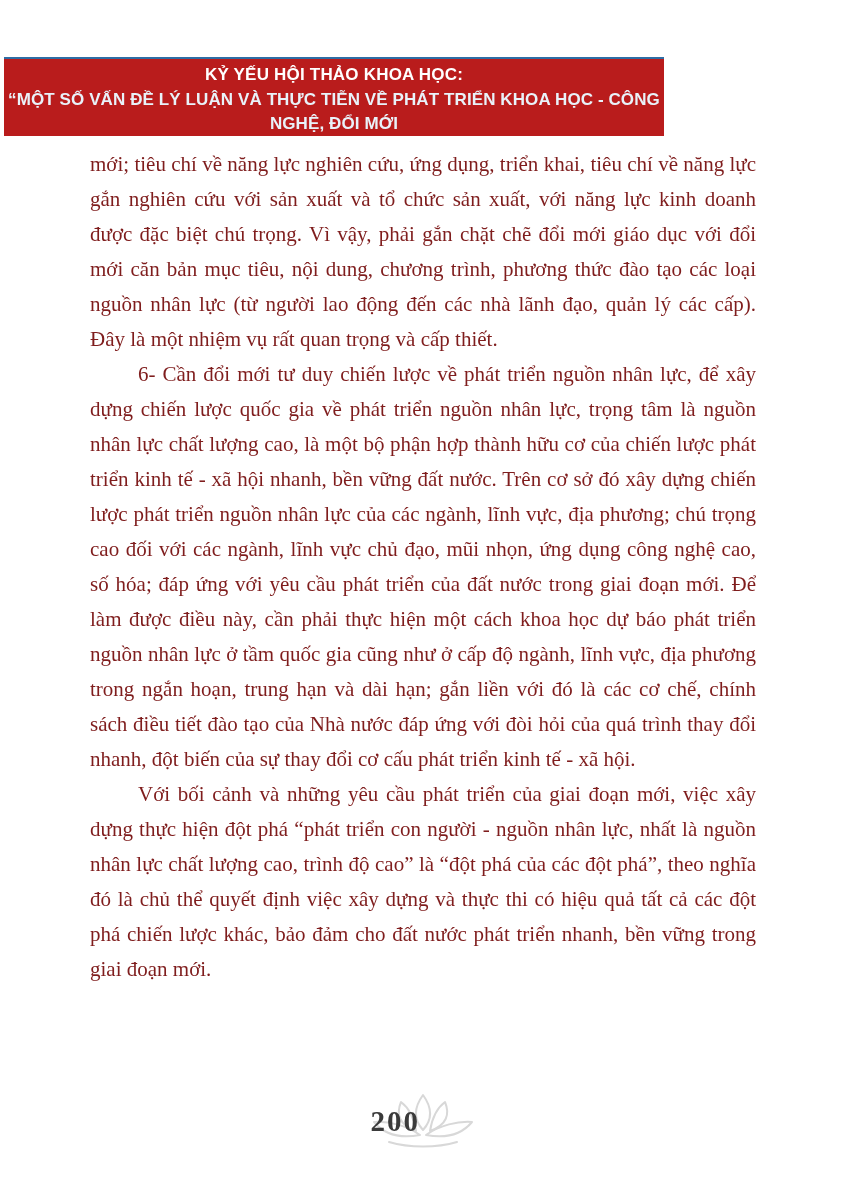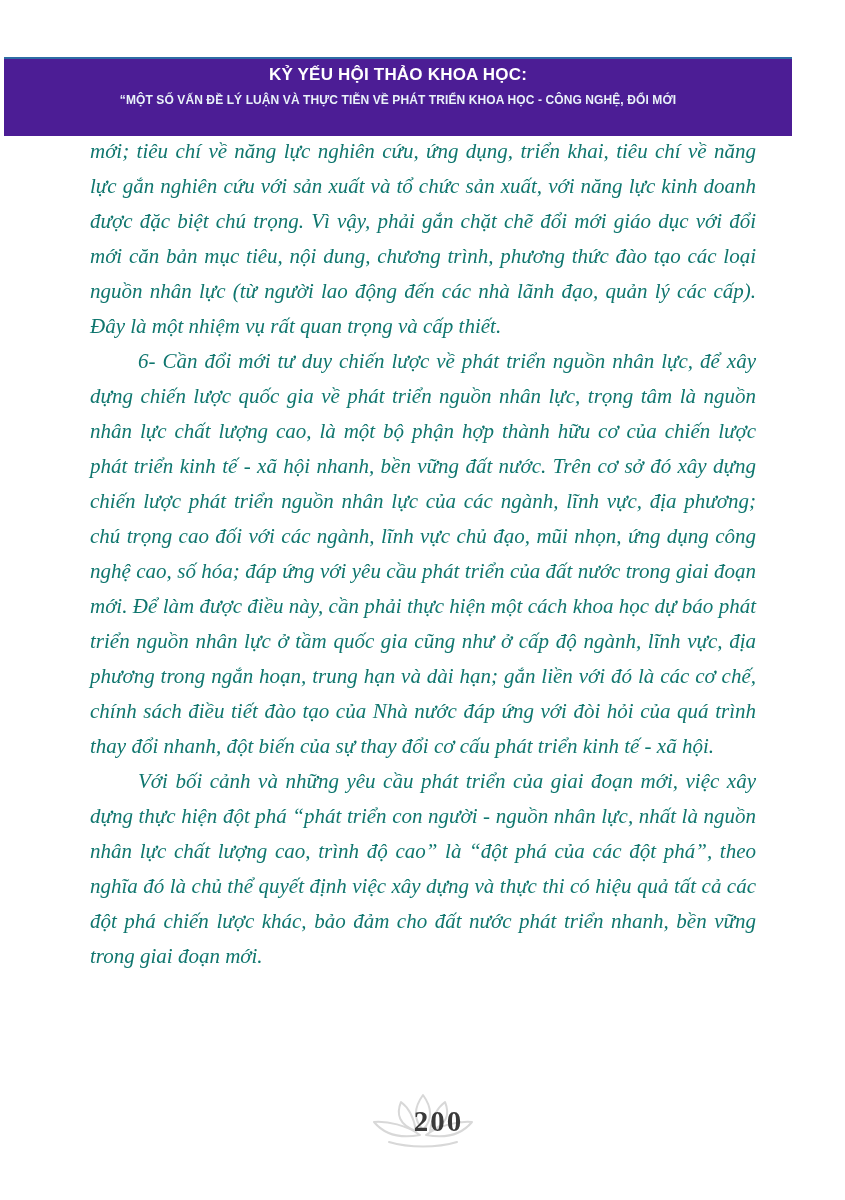--- a/index.html
+++ b/index.html
@@ -7,50 +7,49 @@
     width: 845px; height: 1200px;
     position: relative;
     overflow: hidden;
     font-family: "Liberation Serif", "DejaVu Serif", serif;
   }
 
   
   .banner {
     position: absolute;
     left: 4px; top: 57px;
-    width: 788px; height: 79px;
-    background: #4c1d95;
+    width: 660px; height: 79px;
+    background: #b91c1c;
     border-top: 2px solid #2e6da5;
     box-sizing: border-box;
     text-align: center;
     font-family: "Liberation Sans", "DejaVu Sans", sans-serif;
   }
   .banner .series-title {
     margin-top: 6px;
     font-size: 17px;
     font-weight: 700;
     letter-spacing: 0.2px;
     color: #ffffff;
   }
   .banner .conf-line {
-    font-size: 12px;
+    font-size: 17px;
     font-weight: 700;
     letter-spacing: 0.1px;
     line-height: 24px;
     color: #e9f2f9;
   }
   .banner .conf-line.first { margin-top: 3px; }
 
   
   .page-body {
     position: absolute;
-    left: 90px; top: 134px;
+    left: 90px; top: 147px;
     width: 666px;
-    color: #0f766e;
-    font-style: italic;
+    color: #7f1d1d;
   }
   .page-body p {
     margin: 0;
     font-size: 21px;
     line-height: 35px;
     text-align: justify;
   }
   .page-body p.indent { text-indent: 48px; }
 
   
@@ -60,23 +59,23 @@
     display: flex;
     justify-content: center;
   }
   .lotus-wrap {
     position: relative;
     width: 112px; height: 58px;
   }
   .lotus-wrap svg { position: absolute; left: 0; top: 0; }
   .page-number {
     position: absolute;
-    left: 16px; width: 112px;
+    left: 4px; width: 112px;
     top: 13px;
-    text-align: center;
+    text-align: left;
     font-family: "Liberation Serif", "DejaVu Serif", serif;
     font-weight: 700;
     font-size: 29px;
     letter-spacing: 2px;
     color: #3a3a3a;
   }
 </style>
 </head>
 <body>
 

